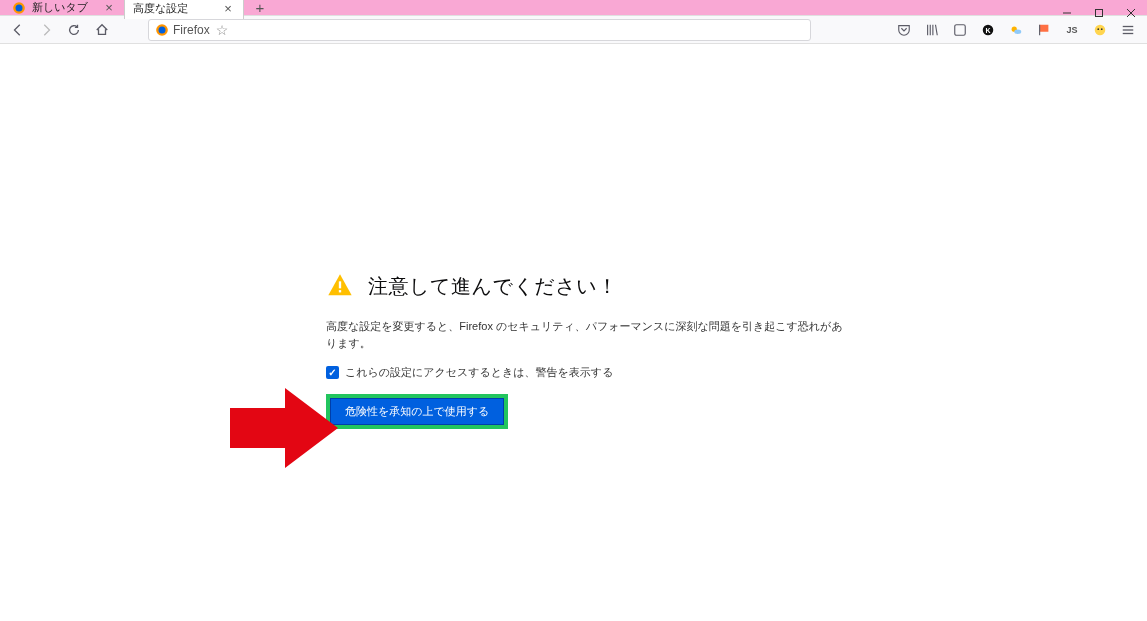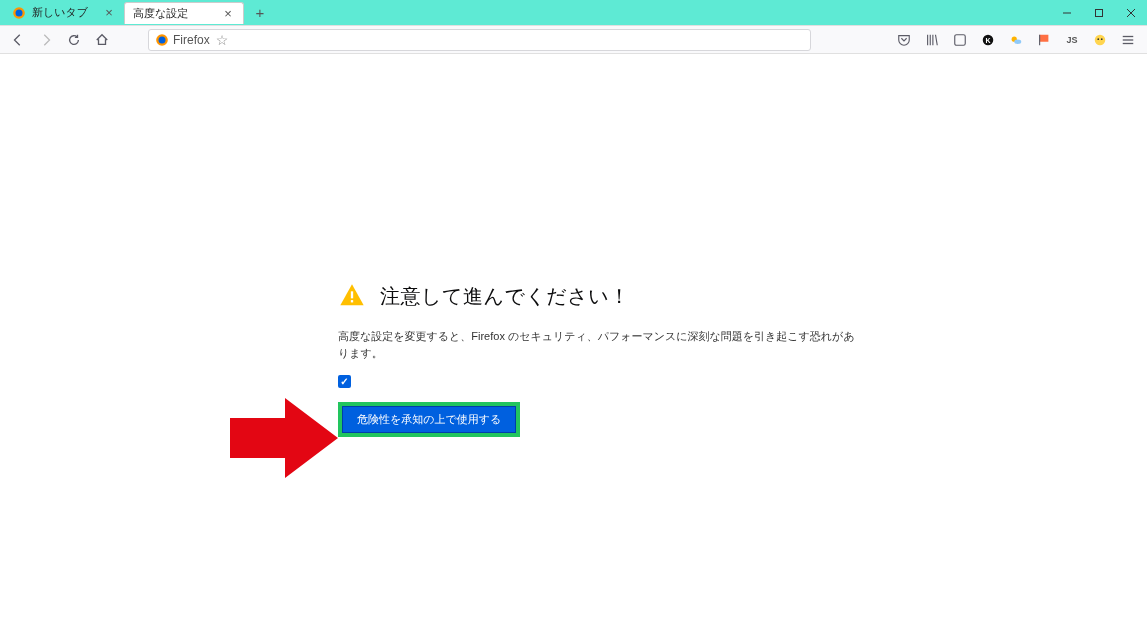--- a/index.html
+++ b/index.html
@@ -6,22 +6,22 @@
     body {
       font-family: "Yu Gothic UI", "Meiryo", sans-serif;
       font-size: 12px;
       background: #fff;
       width: 1147px;
       height: 621px;
       overflow: hidden;
       position: relative;
     }
     .tab-strip {
-      height: 26px;
-      background: #5eead4;
+      height: 16px;
+      background: #f9a8d4;
       display: flex;
       align-items: center;
       padding-left: 4px;
       border-bottom: 1px solid #e0e0e0;
     }
     .tab {
       height: 22px;
       display: flex;
       align-items: center;
       padding: 0 8px;
@@ -111,21 +111,21 @@
       font-size: 13px;
     }
     .content {
       position: relative;
       width: 100%;
       height: calc(100% - 54px);
       background: #fff;
     }
     .warning-container {
       position: absolute;
-      left: 338px;
+      left: 326px;
       top: 228px;
       width: 520px;
     }
     .warn-header {
       display: flex;
       align-items: center;
       gap: 14px;
       margin-bottom: 18px;
     }
     .warn-icon {
@@ -323,20 +323,21 @@
           <rect x="11" y="8" width="2" height="6" fill="#fff"></rect>
           <rect x="11" y="15.5" width="2" height="2" fill="#fff"></rect>
         </svg>
       </span>
       <span class="warn-title">注意して進んでください！</span>
     </div>
     <div class="warn-body">
       <div class="warn-desc">高度な設定を変更すると、Firefox のセキュリティ、パフォーマンスに深刻な問題を引き起こす恐れがあります。</div>
       <div class="warn-check">
         <span class="checkbox">✓</span>
+        <span>これらの設定にアクセスするときは、警告を表示する</span>
       </div>
       <div class="warn-button-wrap">
         <button class="warn-button">危険性を承知の上で使用する</button>
       </div>
     </div>
   </div>
 
   <div class="arrow-annotation">
     <svg width="108" height="80" viewBox="0 0 108 80">
       <path d="M0 20 L55 20 L55 0 L108 40 L55 80 L55 60 L0 60 Z" fill="#e30613"></path>

